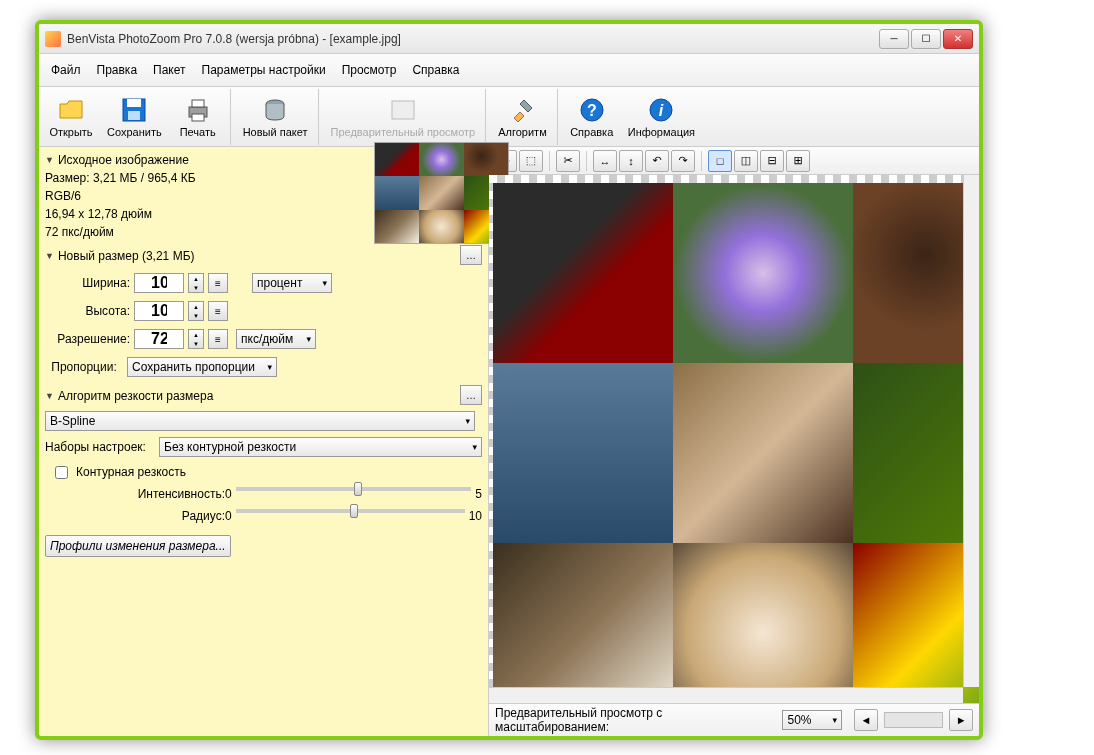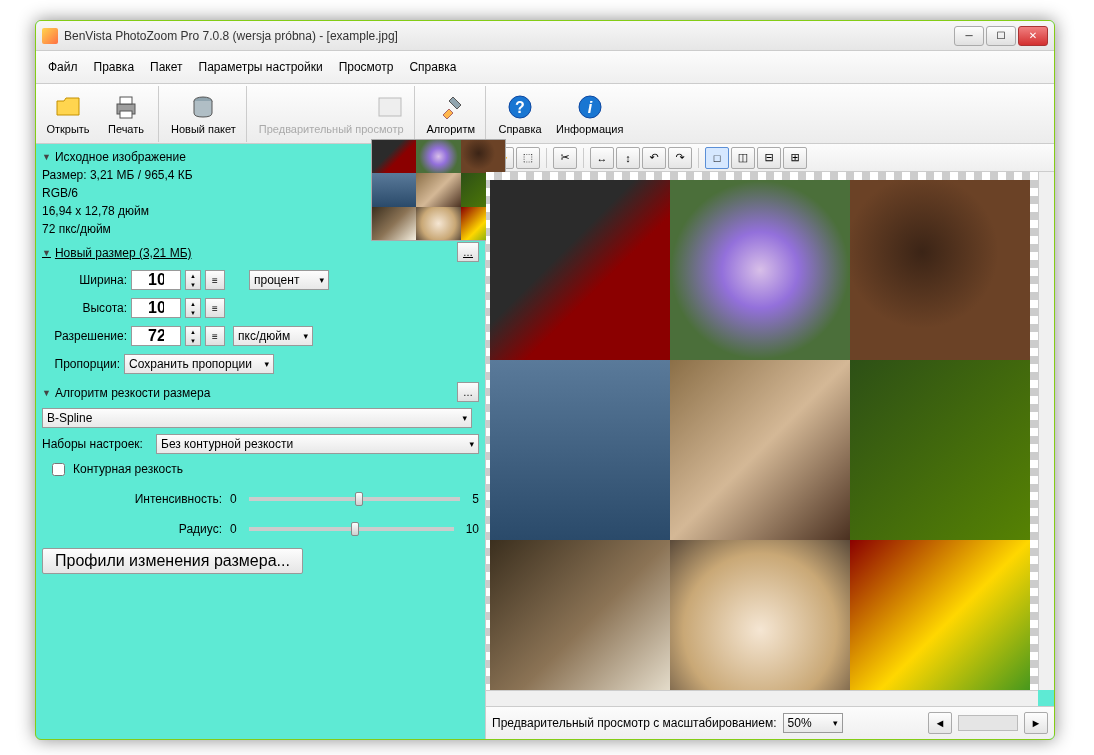--- a/index.html
+++ b/index.html
@@ -1,54 +1,54 @@
 <!DOCTYPE html>
 <html><head>
 <meta charset="utf-8">
 <style>
 * { box-sizing: border-box; margin: 0; padding: 0; font-family: "Segoe UI", Tahoma, sans-serif; }
 body { background: #fff; width: 1094px; height: 755px; position: relative; }
 
-.window { position: absolute; top: 20px; left: 35px; width: 1020px; height: 720px; border: 1px solid #84cc16; border-radius: 6px; box-shadow: 0 0 18px rgba(0,0,0,.45); background: #5eead4; display: flex; flex-direction: column; overflow: hidden; }
+.window { position: absolute; top: 20px; left: 35px; width: 948px; height: 720px; border: 4px solid #84cc16; border-radius: 6px; box-shadow: 0 0 18px rgba(0,0,0,.45); background: #fef9c3; display: flex; flex-direction: column; overflow: hidden; }
 .titlebar { height: 30px; background: linear-gradient(#f7f7f7,#e6e6e6); display: flex; align-items: center; padding: 0 6px; border-bottom: 1px solid #ccc; }
 .titlebar .icon { width: 16px; height: 16px; background: linear-gradient(135deg,#ffd54f,#ff7043); border-radius: 2px; margin-right: 6px; }
 .titlebar .title { font-size: 12px; color: #333; flex: 1; }
 .winbtns { display: flex; gap: 2px; }
 .winbtn { width: 30px; height: 20px; border: 1px solid #aaa; background: linear-gradient(#fdfdfd,#e0e0e0); border-radius: 3px; display: flex; align-items: center; justify-content: center; font-size: 10px; cursor: pointer; }
 .winbtn.close { background: linear-gradient(#f08080,#d32f2f); color: #fff; border-color: #a33; }
 
 .menubar { height: 22px; background: linear-gradient(#fcfcfc,#efefef); border-bottom: 1px solid #ccc; display: flex; align-items: center; padding: 16px 4px; font-size: 12px; }
 .menubar span { padding: 2px 8px; cursor: pointer; }
 
 .toolbar { height: 60px; background: linear-gradient(#fdfdfd,#ececec); border-bottom: 1px solid #ccc; display: flex; align-items: center; padding: 0 4px; gap: 2px; }
 .tbgroup { display: flex; gap: 2px; border-right: 1px solid #ccc; padding-right: 4px; margin-right: 4px; height: 56px; align-items: center; }
 .tbgroup:last-child { border-right: none; }
 .tbtn { display: flex; flex-direction: column; align-items: center; justify-content: center; padding: 2px 6px; min-width: 56px; height: 52px; font-size: 11px; cursor: pointer; border-radius: 3px; }
 .tbtn .ticon { width: 28px; height: 28px; margin-bottom: 2px; display: flex; align-items: center; justify-content: center; }
-.tbtn.disabled { color: #aaa; align-items: flex-end; }
+.tbtn.disabled { color: #aaa; }
 
 .content { flex: 1; display: flex; overflow: hidden; }
 .left { width: 450px; border-right: 1px solid #ccc; padding: 4px 6px; font-size: 12px; display: flex; flex-direction: column; gap: 4px; }
 .section { font-weight: normal; display: flex; align-items: center; cursor: pointer; margin-top: 2px; }
 .section::before { content: "▼"; font-size: 9px; margin-right: 4px; color: #444; }
 .row { display: flex; align-items: center; gap: 4px; margin: 2px 0; }
 .lbl { width: 85px; text-align: right; font-size: 12px; }
 .ninput { width: 50px; height: 20px; border: 1px solid #999; font-size: 16px; padding: 0 16px; font-weight: bold; }
 .spin { width: 16px; height: 20px; border: 1px solid #999; background: linear-gradient(#fdfdfd,#e0e0e0); display: flex; flex-direction: column; font-size: 6px; align-items: center; justify-content: center; }
 .spin div { height: 50%; display: flex; align-items: center; justify-content: center; cursor: pointer; width: 100%; }
 .sel { height: 20px; border: 1px solid #999; font-size: 12px; background: linear-gradient(#fdfdfd,#e8e8e8); padding: 0 18px 0 4px; position: relative; cursor: pointer; display: inline-flex; align-items: center; }
 .sel::after { content: "▾"; position: absolute; right: 4px; font-size: 9px; }
 .lockbtn { width: 20px; height: 20px; border: 1px solid #999; background: linear-gradient(#fdfdfd,#e0e0e0); display: flex; align-items: center; justify-content: center; font-size: 10px; cursor: pointer; }
 .thumb { position: absolute; top: 118px; left: 335px; width: 135px; height: 102px; border: 1px solid #aaa; background: #eee; }
 .ddd { width: 22px; height: 20px; border: 1px solid #999; background: linear-gradient(#fdfdfd,#e0e0e0); display: flex; align-items: center; justify-content: center; font-size: 10px; cursor: pointer; }
 .cb { margin-right: 4px; }
-.slider-row { display: flex; align-items: center; gap: 8px; margin: 10px 0 2px 60px; }
+.slider-row { display: flex; margin: 2px 0 2px 60px; }
 .slider { flex: 1; height: 4px; background: #ccc; position: relative; margin: 0 4px; }
 .slider .handle { position: absolute; left: 50%; top: -5px; width: 8px; height: 14px; background: linear-gradient(#fdfdfd,#cfcfcf); border: 1px solid #888; border-radius: 2px; }
-.btn { border: 1px solid #999; background: linear-gradient(#fdfdfd,#e5e5e5); padding: 3px 12px; font-size: 16px; cursor: pointer; border-radius: 2px; }
+.btn { border: 1px solid #999; background: linear-gradient(#fdfdfd,#e5e5e5); padding: 3px 4px; font-size: 12px; cursor: pointer; border-radius: 2px; font-style: italic; }
 
 .right { flex: 1; display: flex; flex-direction: column; }
 .vtoolbar { height: 28px; border-bottom: 1px solid #ccc; display: flex; align-items: center; gap: 2px; padding: 0 4px; background: linear-gradient(#fcfcfc,#efefef); }
 .vtb { width: 24px; height: 22px; border: 1px solid #aaa; background: linear-gradient(#fdfdfd,#e5e5e5); display: flex; align-items: center; justify-content: center; font-size: 11px; cursor: pointer; border-radius: 2px; }
 .vtb.sel2 { background: #d6e8ff; border-color: #5b8fd6; }
 .vsep { width: 1px; height: 20px; background: #ccc; margin: 0 4px; }
 
 .preview { flex: 1; position: relative; overflow: hidden; }
 .checker { position: absolute; inset: 0 16px 16px 0; background-image: linear-gradient(45deg,#ccc 25%,transparent 25%),linear-gradient(-45deg,#ccc 25%,transparent 25%),linear-gradient(45deg,transparent 75%,#ccc 75%),linear-gradient(-45deg,transparent 75%,#ccc 75%); background-size: 16px 16px; background-position: 0 0,0 8px,8px -8px,-8px 0; background-color: #fff; }
 .grid3 { position: absolute; top: 8px; left: 4px; width: 540px; height: 540px; display: grid; grid-template-columns: 1fr 1fr 1fr; grid-template-rows: 1fr 1fr 1fr; gap: 0; }
@@ -102,20 +102,30 @@
         <div class="ticon">
             <svg width="28" height="28">
               <path d="M3 8 L10 8 L12 5 L25 5 L25 22 L3 22 Z" fill="#ffd54f" stroke="#c49000"></path>
             </svg>
           </div>
         <span>Открыть</span>
       </div>
       <div class="tbtn">
         <div class="ticon">
             <svg width="28" height="28">
+              <rect x="3" y="3" width="22" height="22" fill="#1976d2" stroke="#0d47a1"></rect>
+              <rect x="7" y="3" width="14" height="8" fill="#fff"></rect>
+              <rect x="8" y="15" width="12" height="9" fill="#bbdefb"></rect>
+            </svg>
+          </div>
+        <span>Сохранить</span>
+      </div>
+      <div class="tbtn">
+        <div class="ticon">
+            <svg width="28" height="28">
               <rect x="5" y="11" width="18" height="10" fill="#9e9e9e" stroke="#555"></rect>
               <rect x="8" y="4" width="12" height="7" fill="#fff" stroke="#555"></rect>
               <rect x="8" y="18" width="12" height="7" fill="#fff" stroke="#555"></rect>
             </svg>
           </div>
         <span>Печать</span>
       </div>
     </div>
     <div class="tbgroup">
       <div class="tbtn">
@@ -173,21 +183,21 @@
 
   <div class="content">
     <div class="left">
 
       <div class="section">Исходное изображение</div>
       <div>Размер: 3,21 МБ / 965,4 КБ</div>
       <div>RGB/6</div>
       <div>16,94 x 12,78 дюйм</div>
       <div>72 пкс/дюйм</div>
 
-      <div class="row" style="align-items:center;text-decoration:underline;">
+      <div class="row" style="align-items:center;">
         <div class="section" style="flex:1">Новый размер (3,21 МБ)</div>
         <div class="ddd">…</div>
       </div>
 
       <div class="row">
         <span class="lbl">Ширина:</span>
         <input class="ninput" value="100" style="">
         <div class="spin">
             <div>▲</div>
             <div>▼</div>
@@ -209,21 +219,21 @@
         <span class="lbl">Разрешение:</span>
         <input class="ninput" value="72" style="">
         <div class="spin">
             <div>▲</div>
             <div>▼</div>
           </div>
         <div class="lockbtn">≡</div>
         <div class="sel" style="width:80px;margin-left:4px">пкс/дюйм</div>
       </div>
       <div class="row">
-        <span class="lbl" style="width:78px;text-align:right">Пропорции:</span>
+        <span class="lbl" style="width:78px;text-align:center">Пропорции:</span>
         <div class="sel" style="width:150px">Сохранить пропорции</div>
       </div>
 
       <div class="row">
         <div class="section" style="flex:1">Алгоритм резкости размера</div>
         <div class="ddd">…</div>
       </div>
       <div class="sel" style="width:430px">B-Spline</div>
       <div class="row">
         <span style="width:110px">Наборы настроек:</span>

